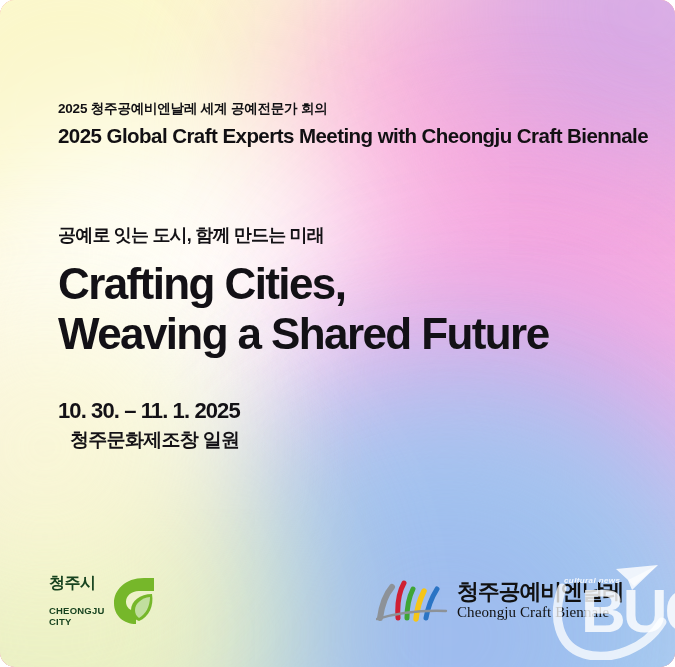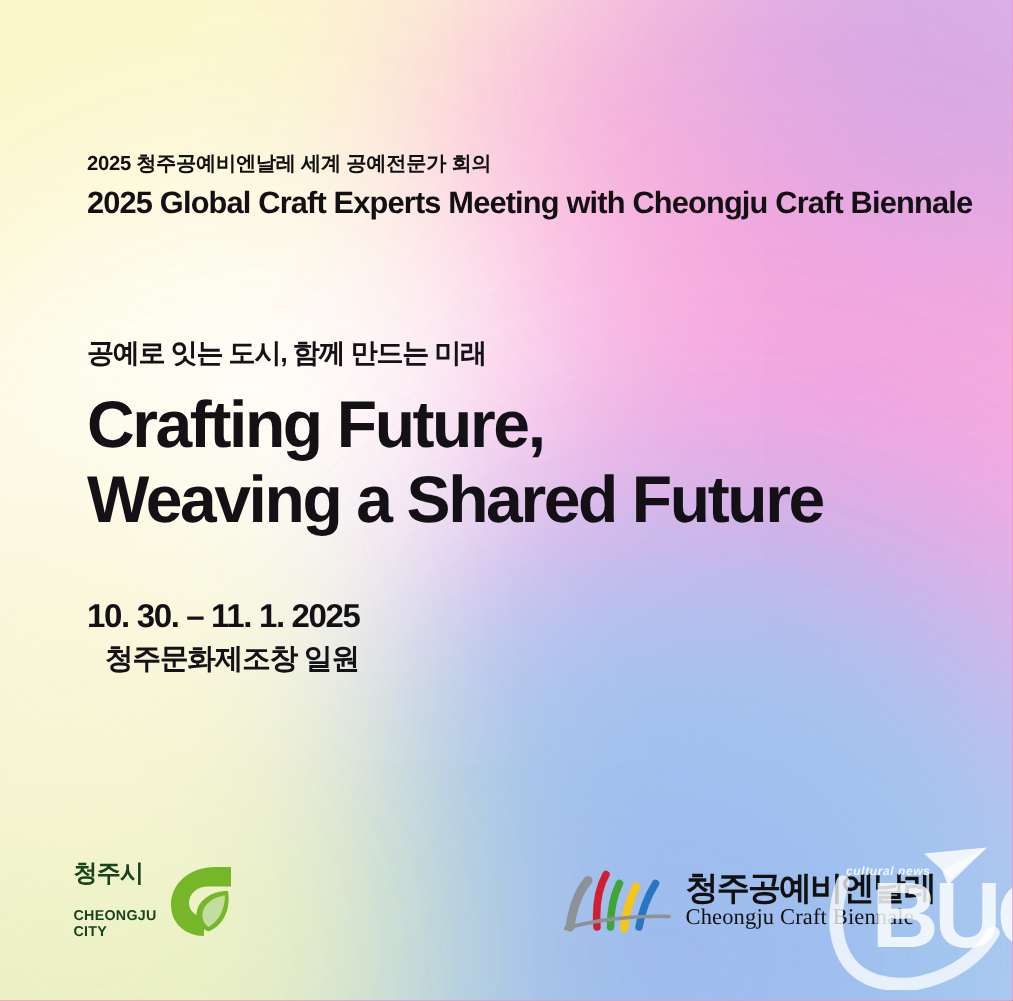--- a/index.html
+++ b/index.html
@@ -6,22 +6,23 @@
   html,body{margin:0;padding:0;}
   body{
     font-family:"Liberation Sans", sans-serif;
     background:#ffffff;
   }
   #poster{
     position:relative;
     width:675px;
     height:667px;
     overflow:hidden;
-    background:#ec4899;
+    background:#ef4444;
     isolation:isolate;
+    border-radius:15px;
   }
   
   .bg-layer{position:absolute;inset:0;pointer-events:none;}
   .bg-base{
     background:linear-gradient(160deg,
       #fdfae2 0%,
       #fdf6e0 14%,
       #fdeee4 28%,
       #fbe3ea 40%,
       #f7d3ee 52%,
@@ -238,21 +239,21 @@
   <div class="content">
 
     <div class="header">
       <div class="header-kr">2025 청주공예비엔날레 세계 공예전문가 회의</div>
       <div class="header-en">2025 Global Craft Experts Meeting with Cheongju Craft Biennale</div>
     </div>
 
     <div class="title-block">
       <div class="subtitle-kr">공예로 잇는 도시, 함께 만드는 미래</div>
       <div class="title-en">
-        <span class="line">Crafting Future,</span>
+        <span class="line">Crafting Cities,</span>
         <span class="line">Weaving a Shared Future</span>
       </div>
     </div>
 
     <div class="info-block">
       <div class="info-date">10. 30. – 11. 1. 2025</div>
       <div class="info-venue-kr">청주문화제조창 일원</div>
     </div>
 
     <div class="city-logo">

